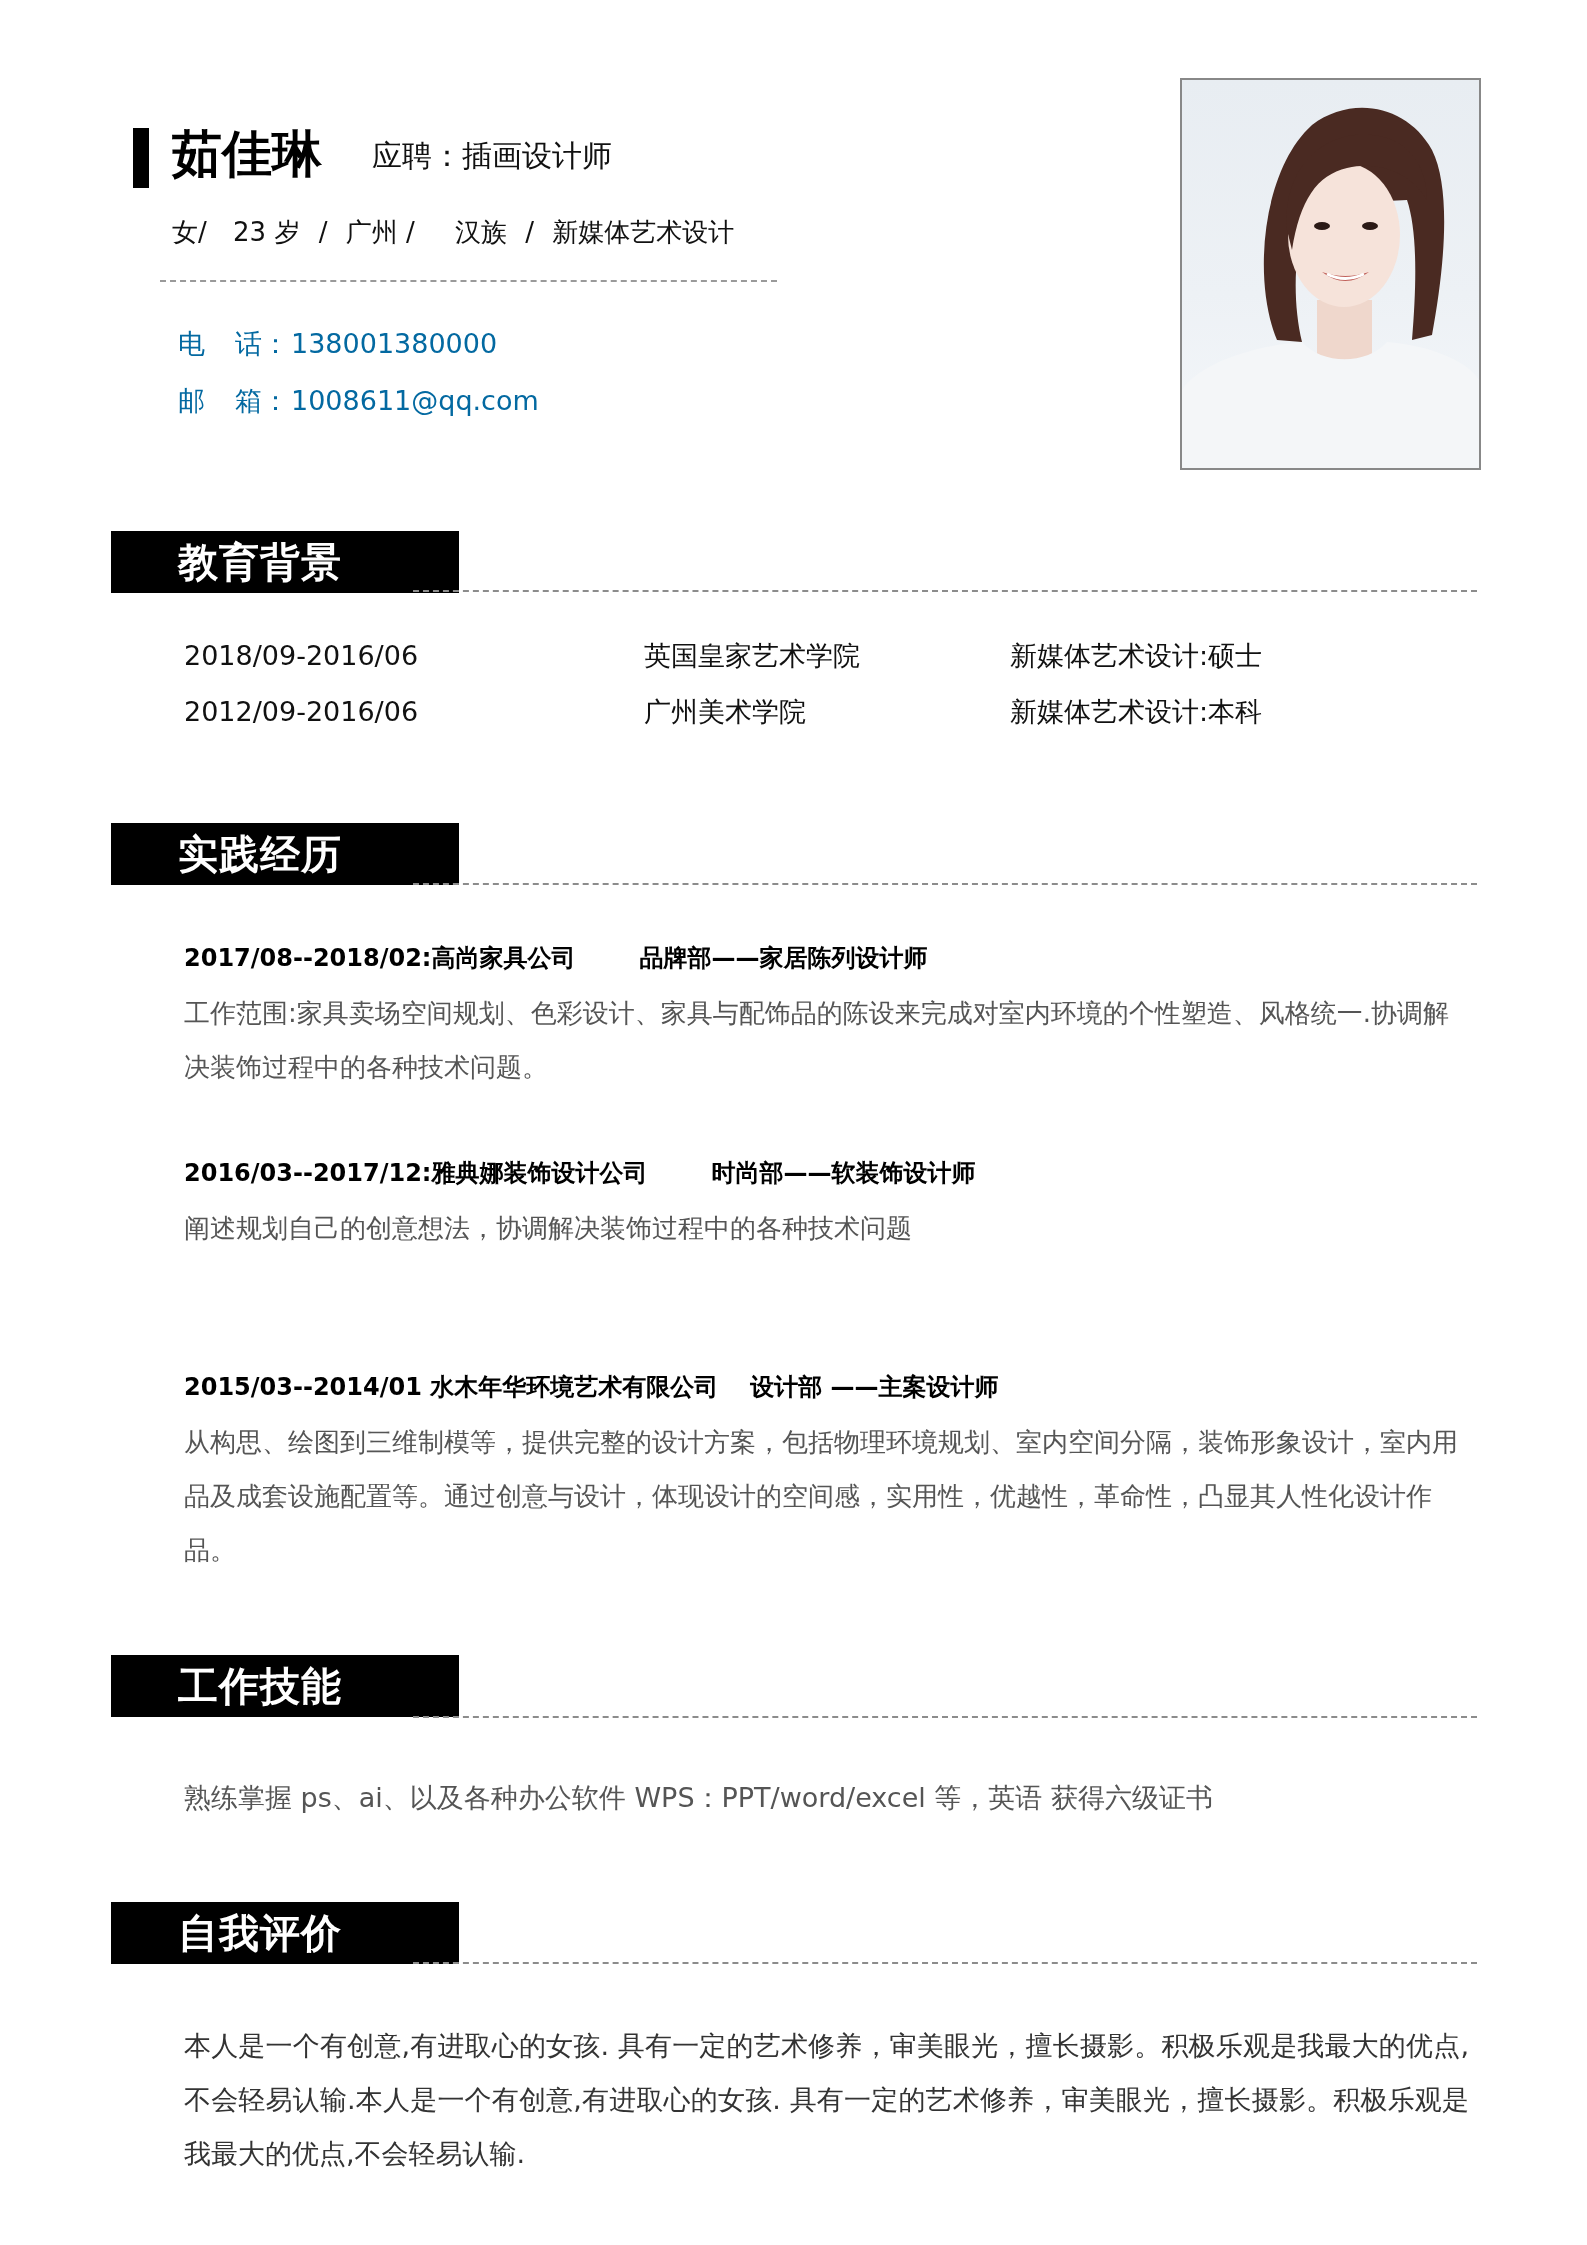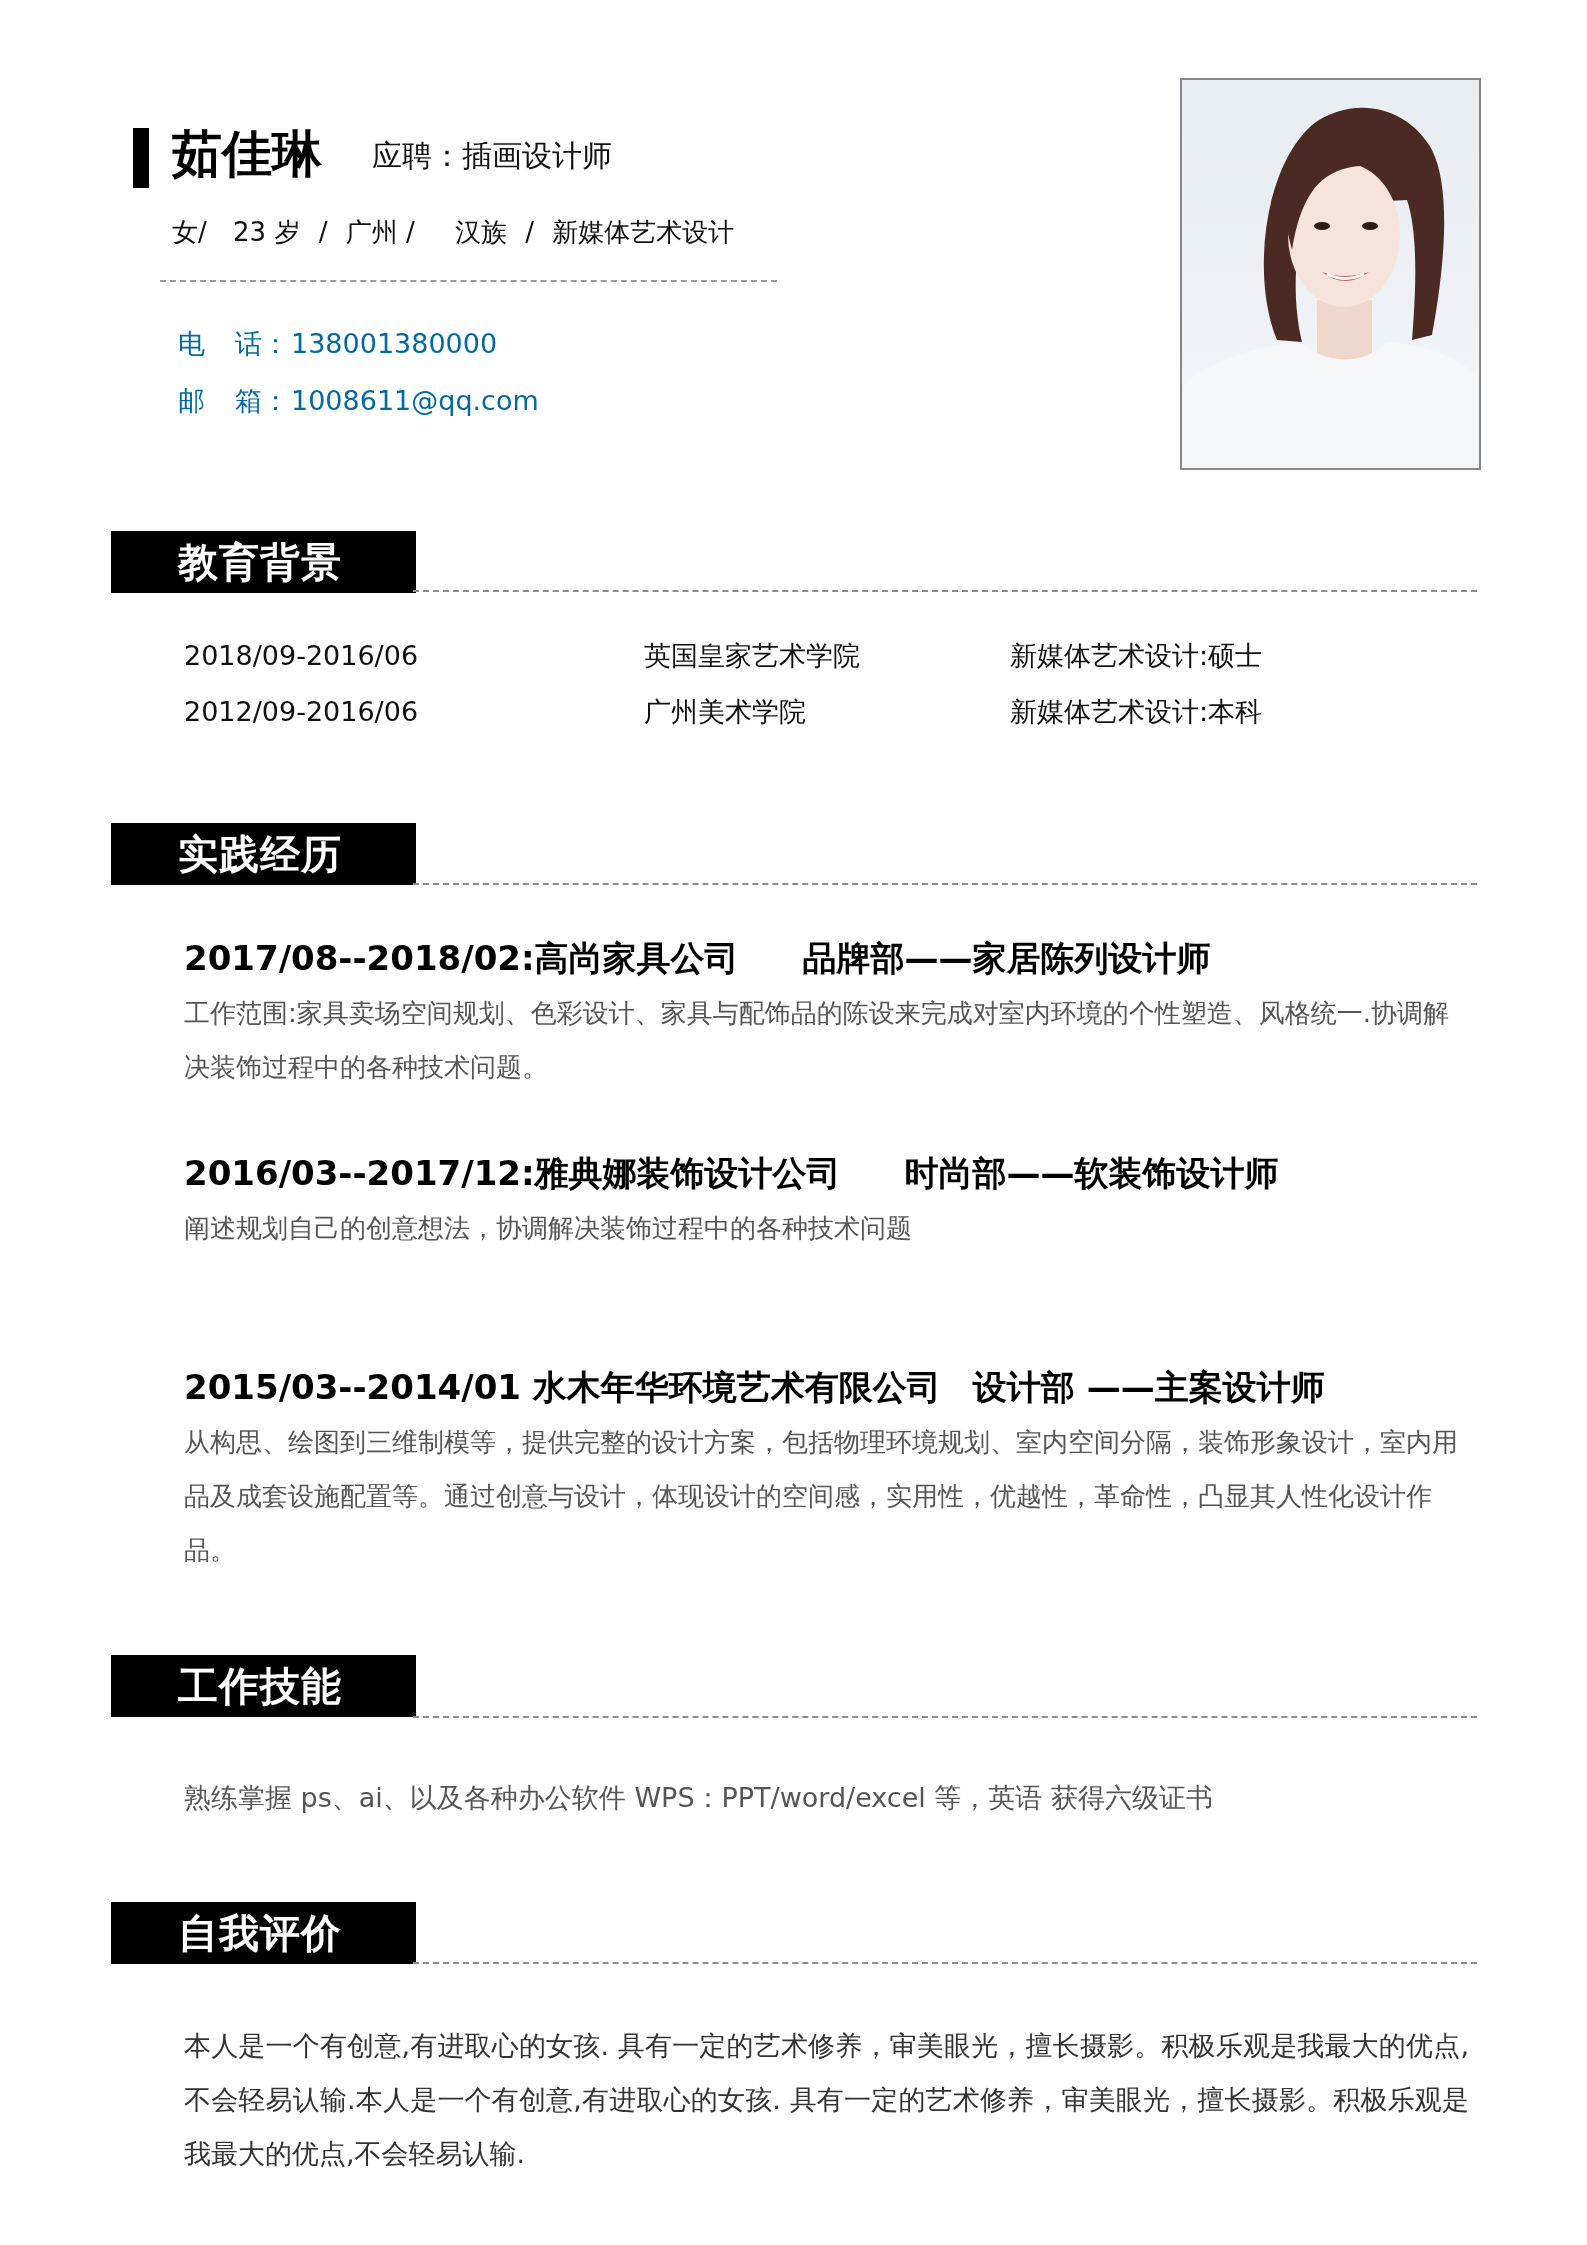--- a/index.html
+++ b/index.html
@@ -15,33 +15,33 @@
     .info-line { left: 172px; top: 212px; font-size: 26px; color: #111; line-height: 40px; white-space: nowrap; }
     .info-line span.sep { margin: 0 10px; }
     .info-dash { left: 160px; top: 280px; width: 617px; border-top: 2px dashed #9a9a9a; }
     .contact { left: 178px; font-size: 27px; color: #0369a1; line-height: 40px; white-space: nowrap; }
     .contact .label { display: inline-block; width: 113px; letter-spacing: 0; }
     .contact .label .c1 { display: inline-block; width: 57px; }
 
     .photo { left: 1180px; top: 78px; width: 301px; height: 392px; border: 2px solid #888; background: linear-gradient(180deg, #e8edf2 0%, #edf1f5 55%, #f4f7fa 100%); overflow: hidden; }
 
     
-    .sec-head { left: 111px; width: 305px; height: 62px; background: #000; }
+    .sec-head { left: 111px; width: 348px; height: 62px; background: #000; }
     .sec-head .t { position: absolute; left: 67px; top: 6px; font-size: 40px; font-weight: bold; color: #fff; line-height: 50px; white-space: nowrap; letter-spacing: 1px; }
     .sec-dash { left: 413px; width: 1064px; border-top: 2px dashed #8c8c8c; }
 
     
     .edu-row { left: 184px; width: 1200px; height: 40px; font-size: 27px; color: #111; line-height: 40px; white-space: nowrap; }
     .edu-row .c { position: absolute; top: 0; }
     .edu-row .c1 { left: 0; }
     .edu-row .c2 { left: 460px; }
     .edu-row .c3 { left: 826px; }
 
     
-    .exp-title { left: 184px; font-size: 34px; font-weight: bold; color: #000; line-height: 40px; white-space: nowrap; }
+    .exp-title { left: 184px; font-size: 24px; font-weight: bold; color: #000; line-height: 40px; white-space: nowrap; }
     .exp-title .dept { margin-left: 64px; }
     .exp-body { left: 184px; width: 1285px; font-size: 26px; color: #555; line-height: 54px; }
 
     .skills { left: 184px; top: 1778px; font-size: 27px; color: #555; line-height: 40px; white-space: nowrap; }
 
     .self-eval { left: 184px; top: 2019px; width: 1285px; font-size: 27px; color: #333; line-height: 54px; text-align: justify; }
   </style>
 </head>
 <body>
 

